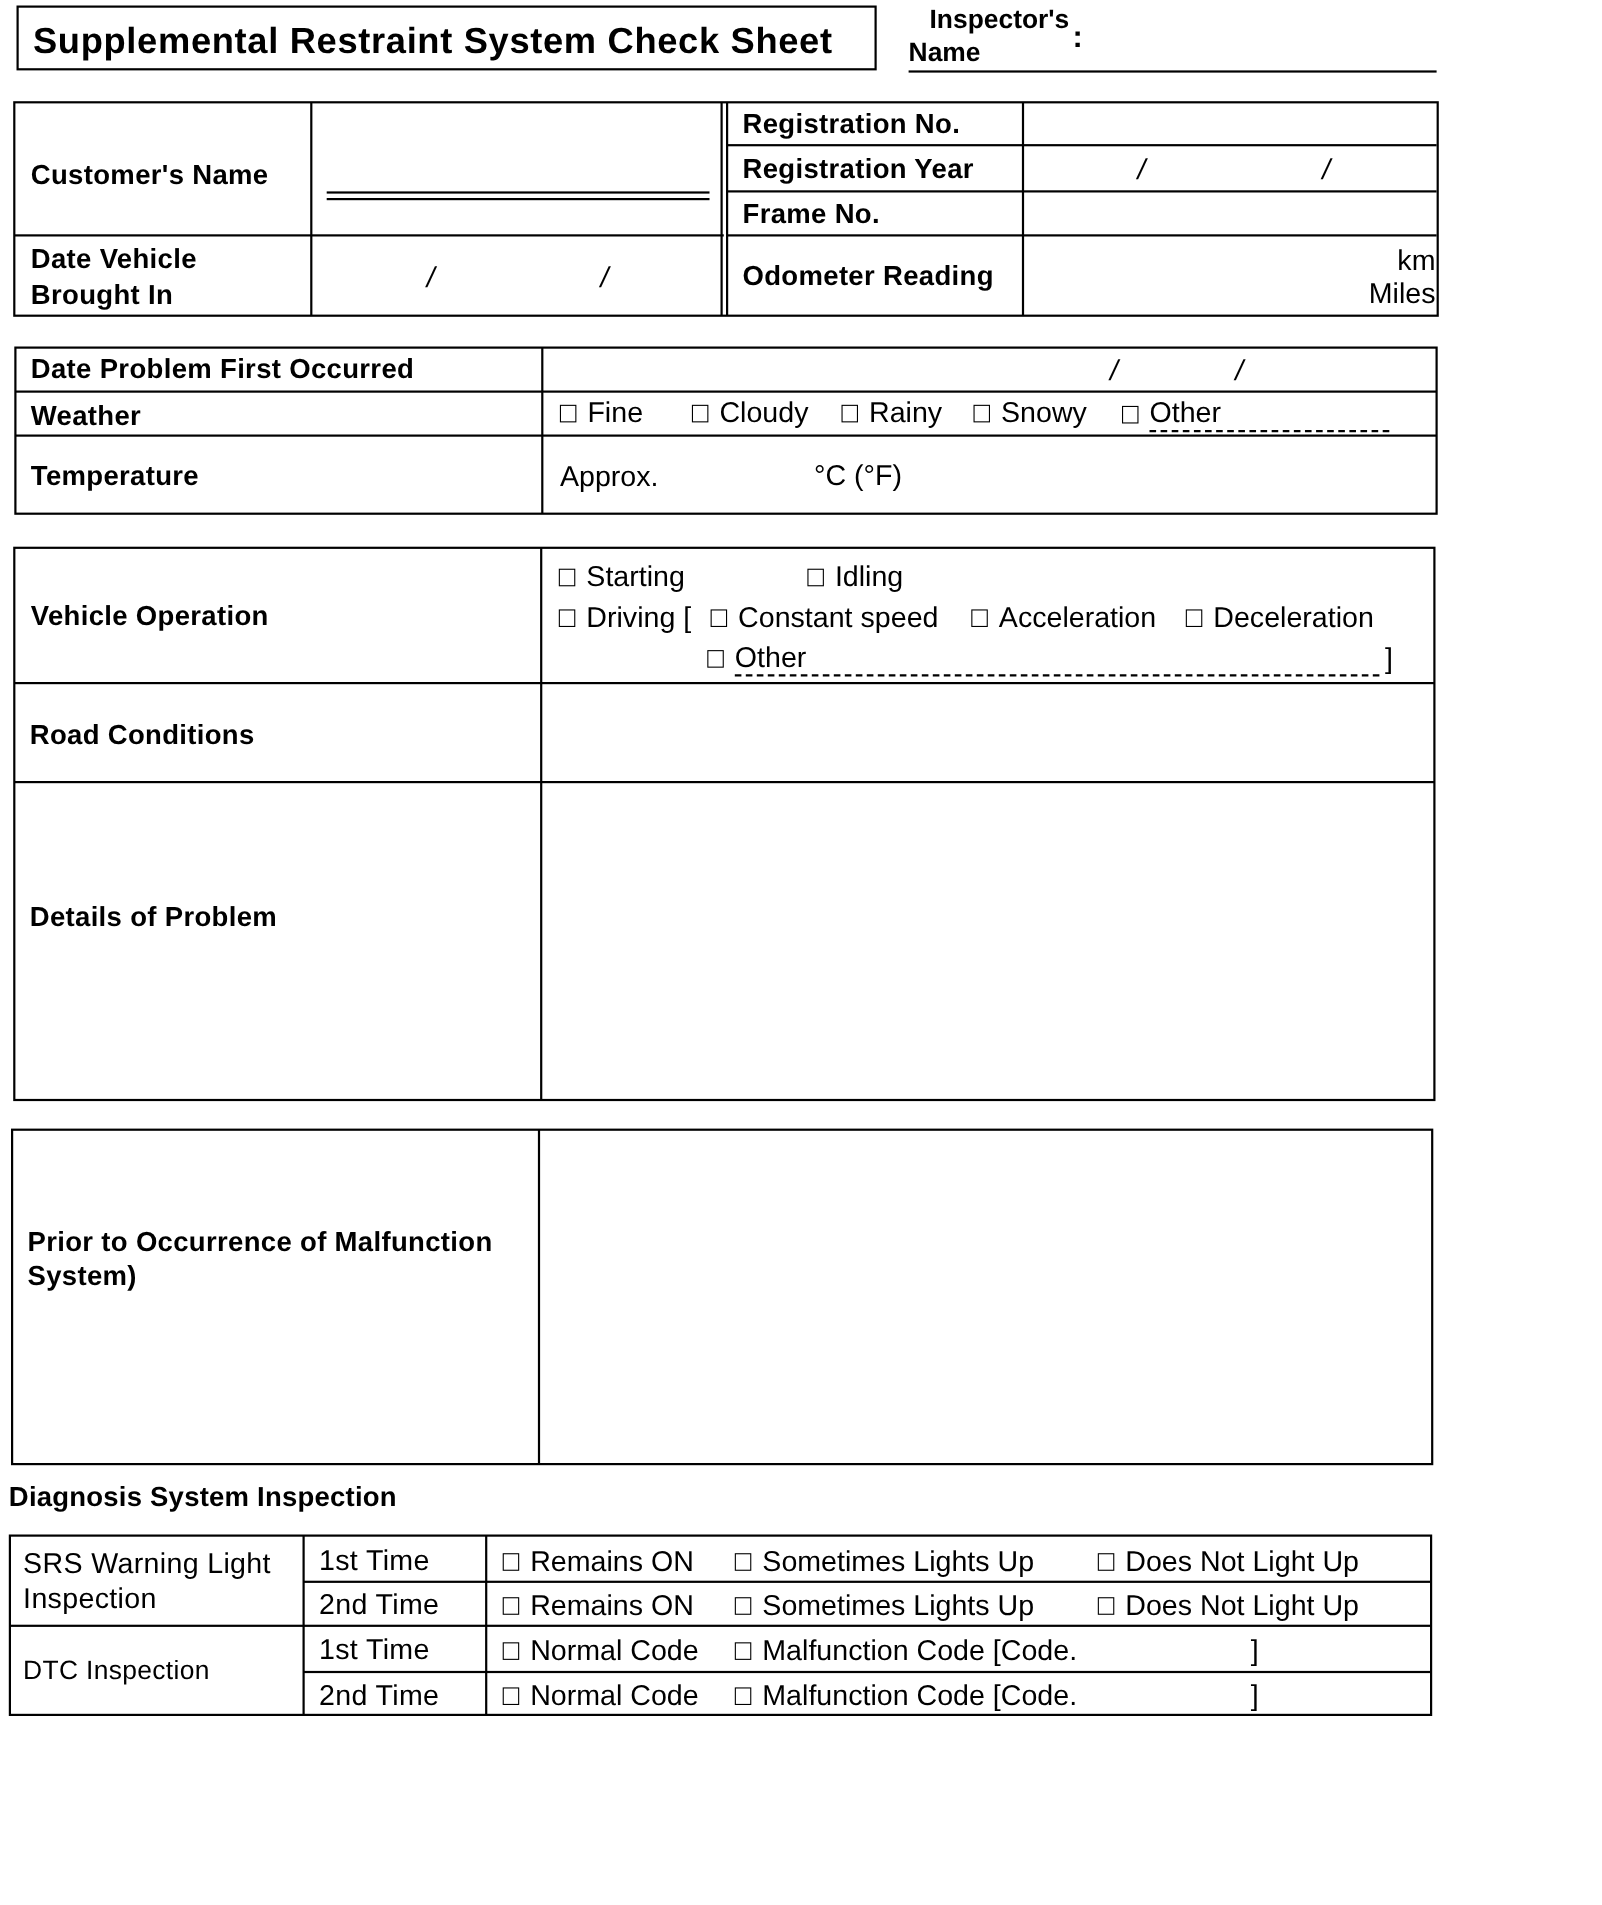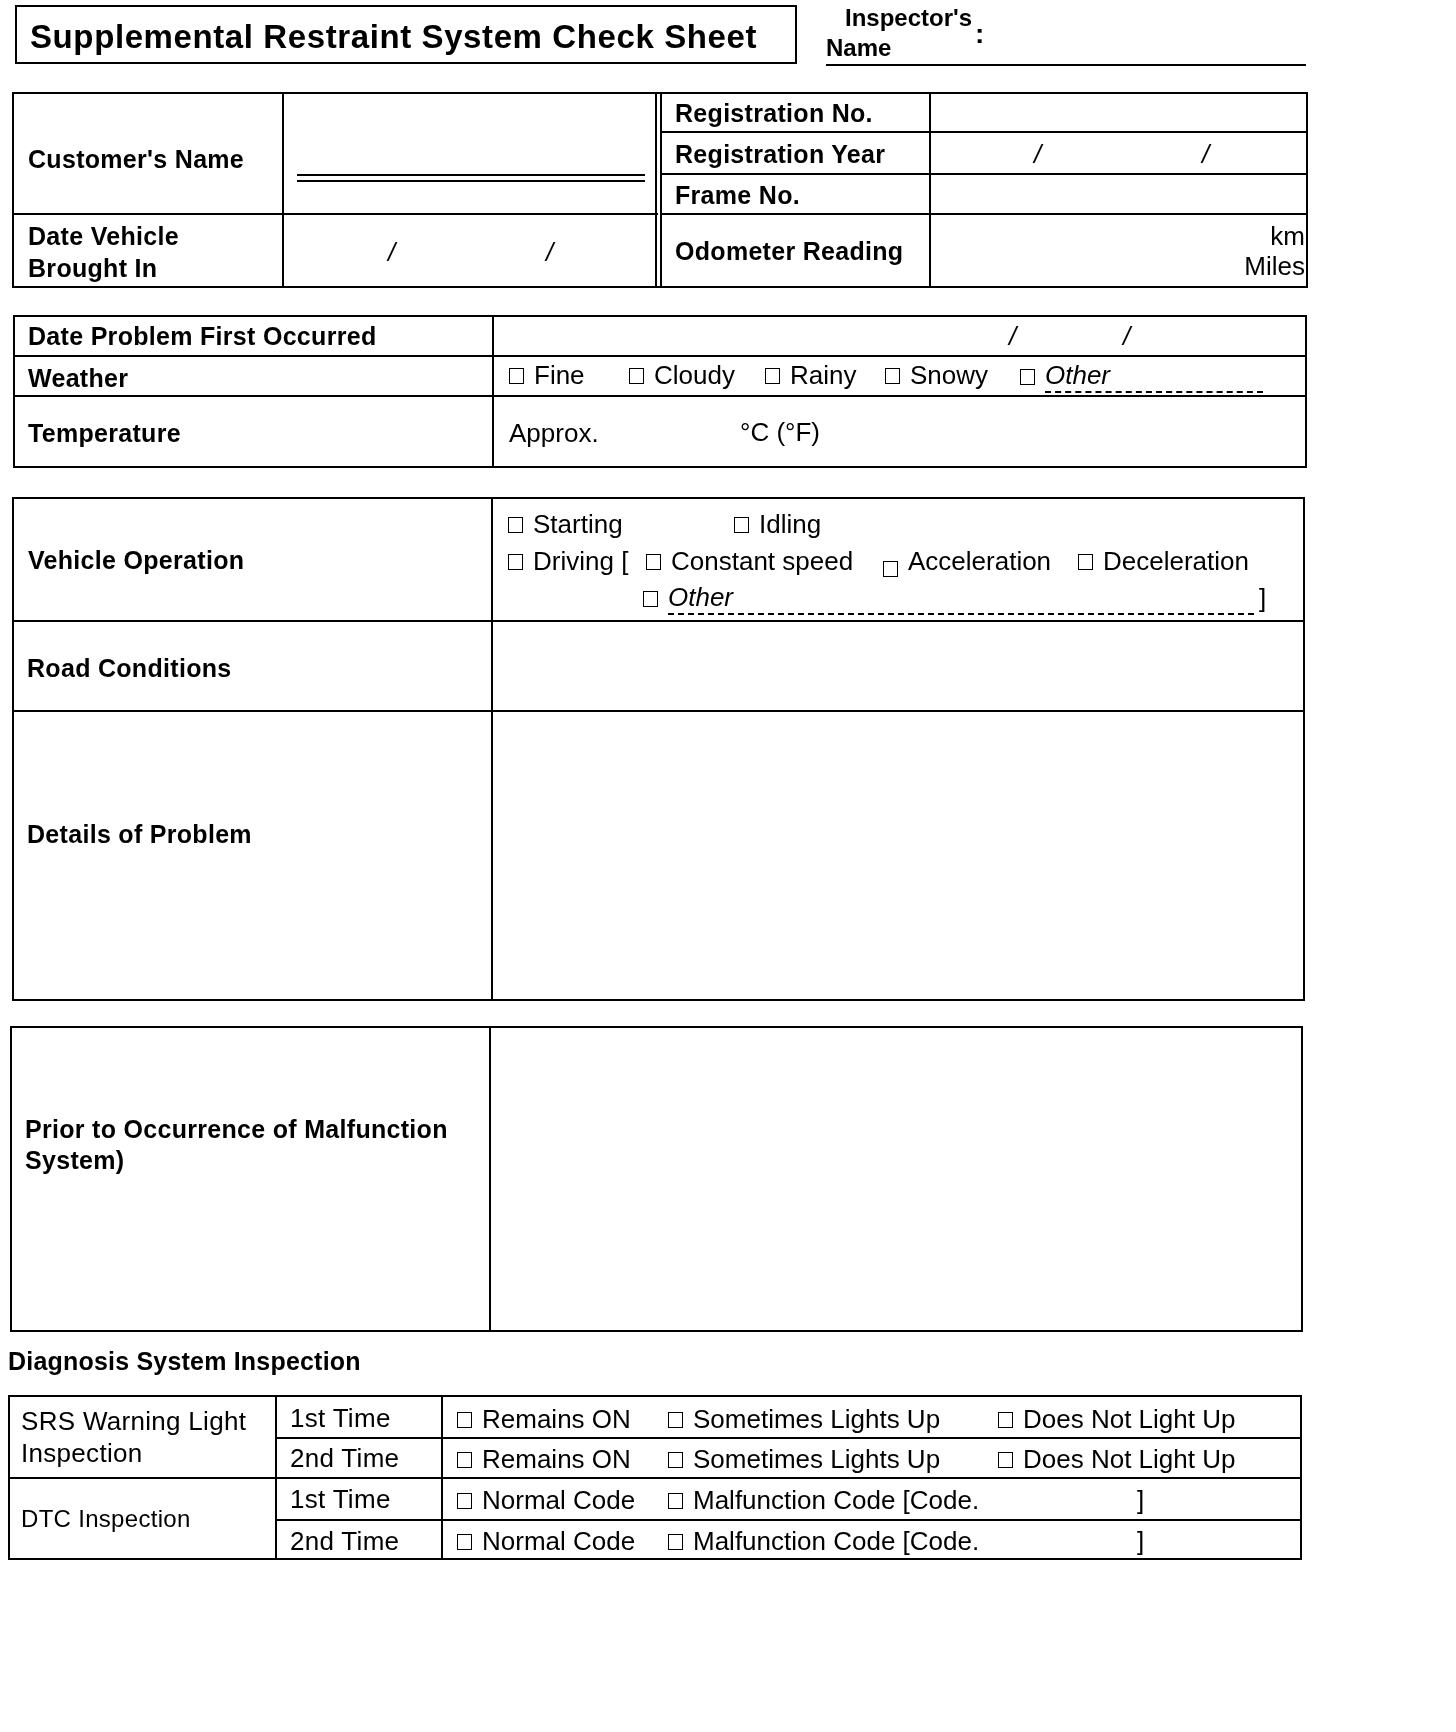--- a/index.html
+++ b/index.html
@@ -7,21 +7,21 @@
   body { position: relative; font-family: "Liberation Sans", sans-serif; color: #000; }
   .abs { position: absolute; }
   .bold { font-weight: bold; }
   .box { position: absolute; border: 2.5px solid #000; }
   .hl { position: absolute; height: 0; border-top: 2px solid #000; }
   .vl { position: absolute; width: 0; border-left: 2px solid #000; }
   .lbl { position: absolute; font-weight: bold; font-size: 27px; letter-spacing: 0.3px; }
   .txt { position: absolute; font-size: 27px; white-space: nowrap; letter-spacing: 0.3px; }
   .cb { display: inline-block; width: 15px; height: 16px; border: 1.8px solid #000; vertical-align: -1px; margin-right: 10px; }
   .opt { display: inline-flex; align-items: center; white-space: nowrap; }
-  .dash { border-bottom: 2px dashed #000; font-style: italic; }
+  .dash { border-bottom: 2px dashed #000; }
 </style>
 </head>
 <body>
 
 <div class="box" style="left:15px; top:5px; width:782px; height:59px;"></div>
 <div class="abs bold" style="left:30px; top:18px; font-size:33px; letter-spacing:0.6px;">Supplemental Restraint System Check Sheet</div>
 
 <div class="abs bold" style="left:802px; top:4px; font-size:24px;margin-left:43px;">Inspector's</div>
 <div class="abs bold" style="left:826px; top:34px; font-size:24px;">Name</div>
 <div class="abs bold" style="left:975px; top:18px; font-size:28px;">:</div>
@@ -128,21 +128,21 @@
       <span>Idling</span>
     </span>
   <span class="opt abs" style="left:0; top:37px;">
       <span class="cb"></span>
       <span>Driving [</span>
     </span>
   <span class="opt abs" style="left:138px; top:37px;">
       <span class="cb"></span>
       <span>Constant speed</span>
     </span>
-  <span class="opt abs" style="left:375px; top:37px;align-items:flex-end;">
+  <span class="opt abs" style="left:375px; top:37px;">
       <span class="cb"></span>
       <span>Acceleration</span>
     </span>
   <span class="opt abs" style="left:570px; top:37px;">
       <span class="cb"></span>
       <span>Deceleration</span>
     </span>
   <span class="opt abs" style="left:135px; top:73px;">
       <span class="cb"></span>
       <span class="dash" style="display:inline-block; width:586px;">Other</span>

